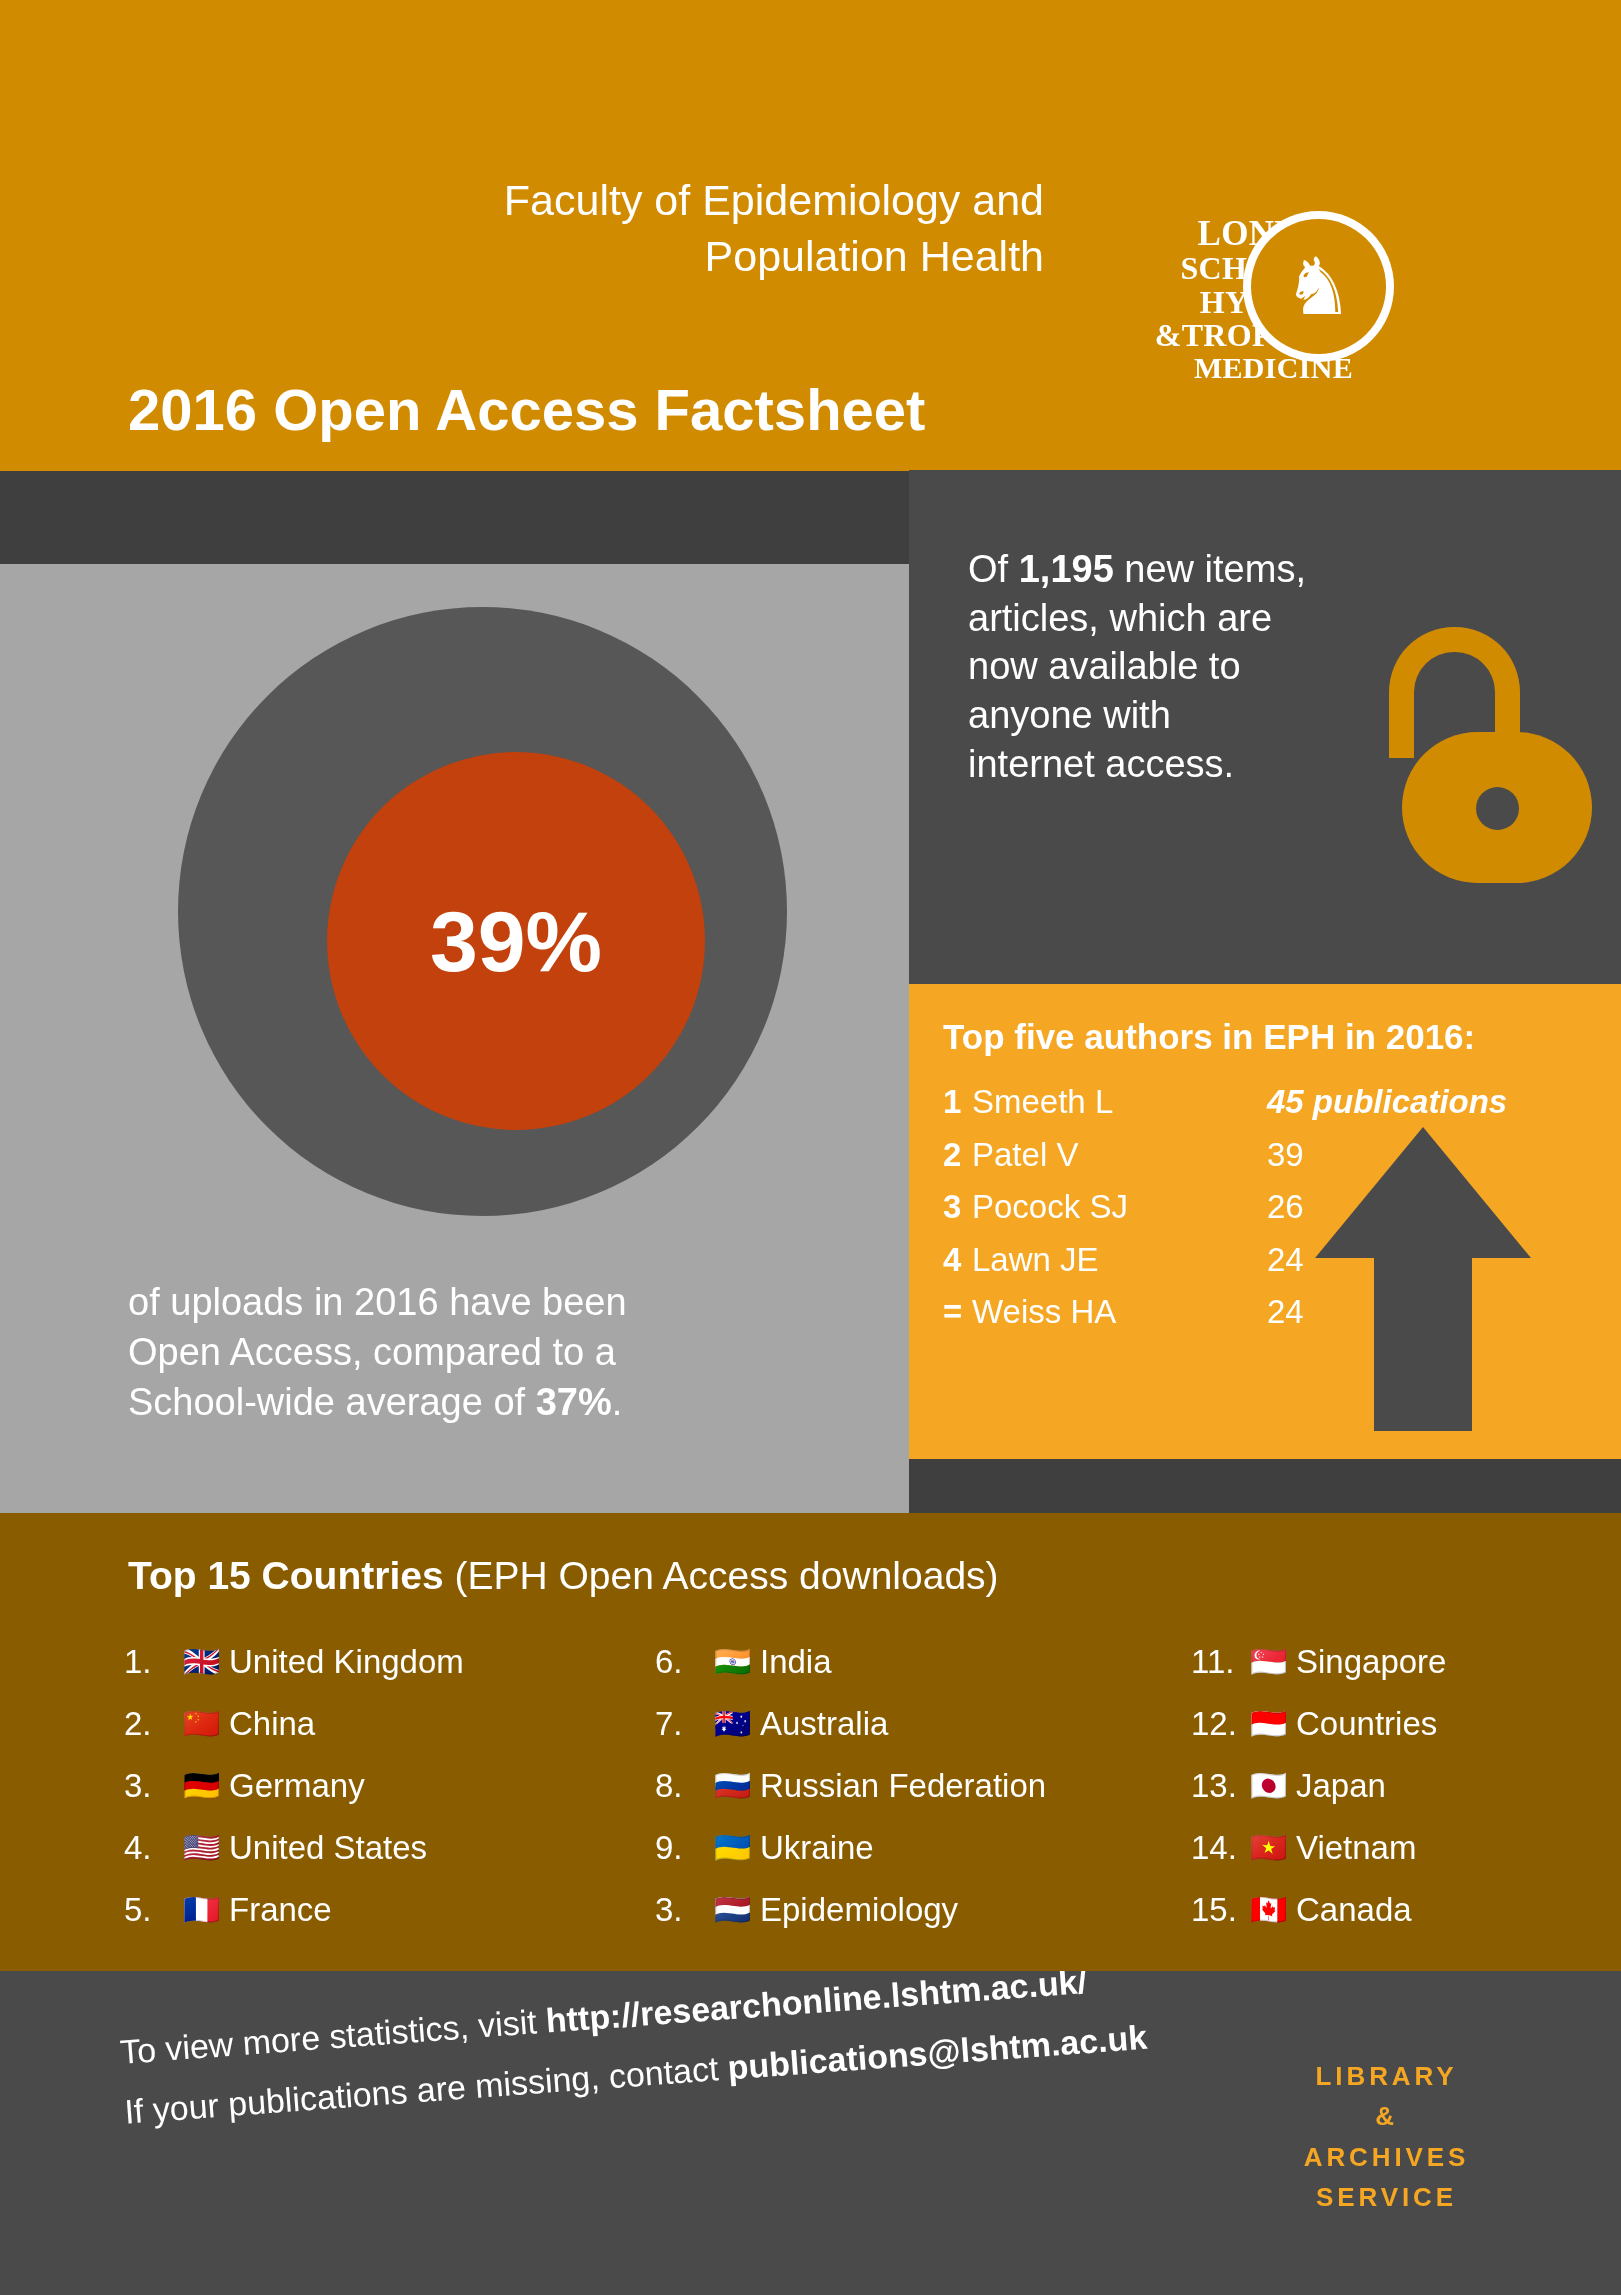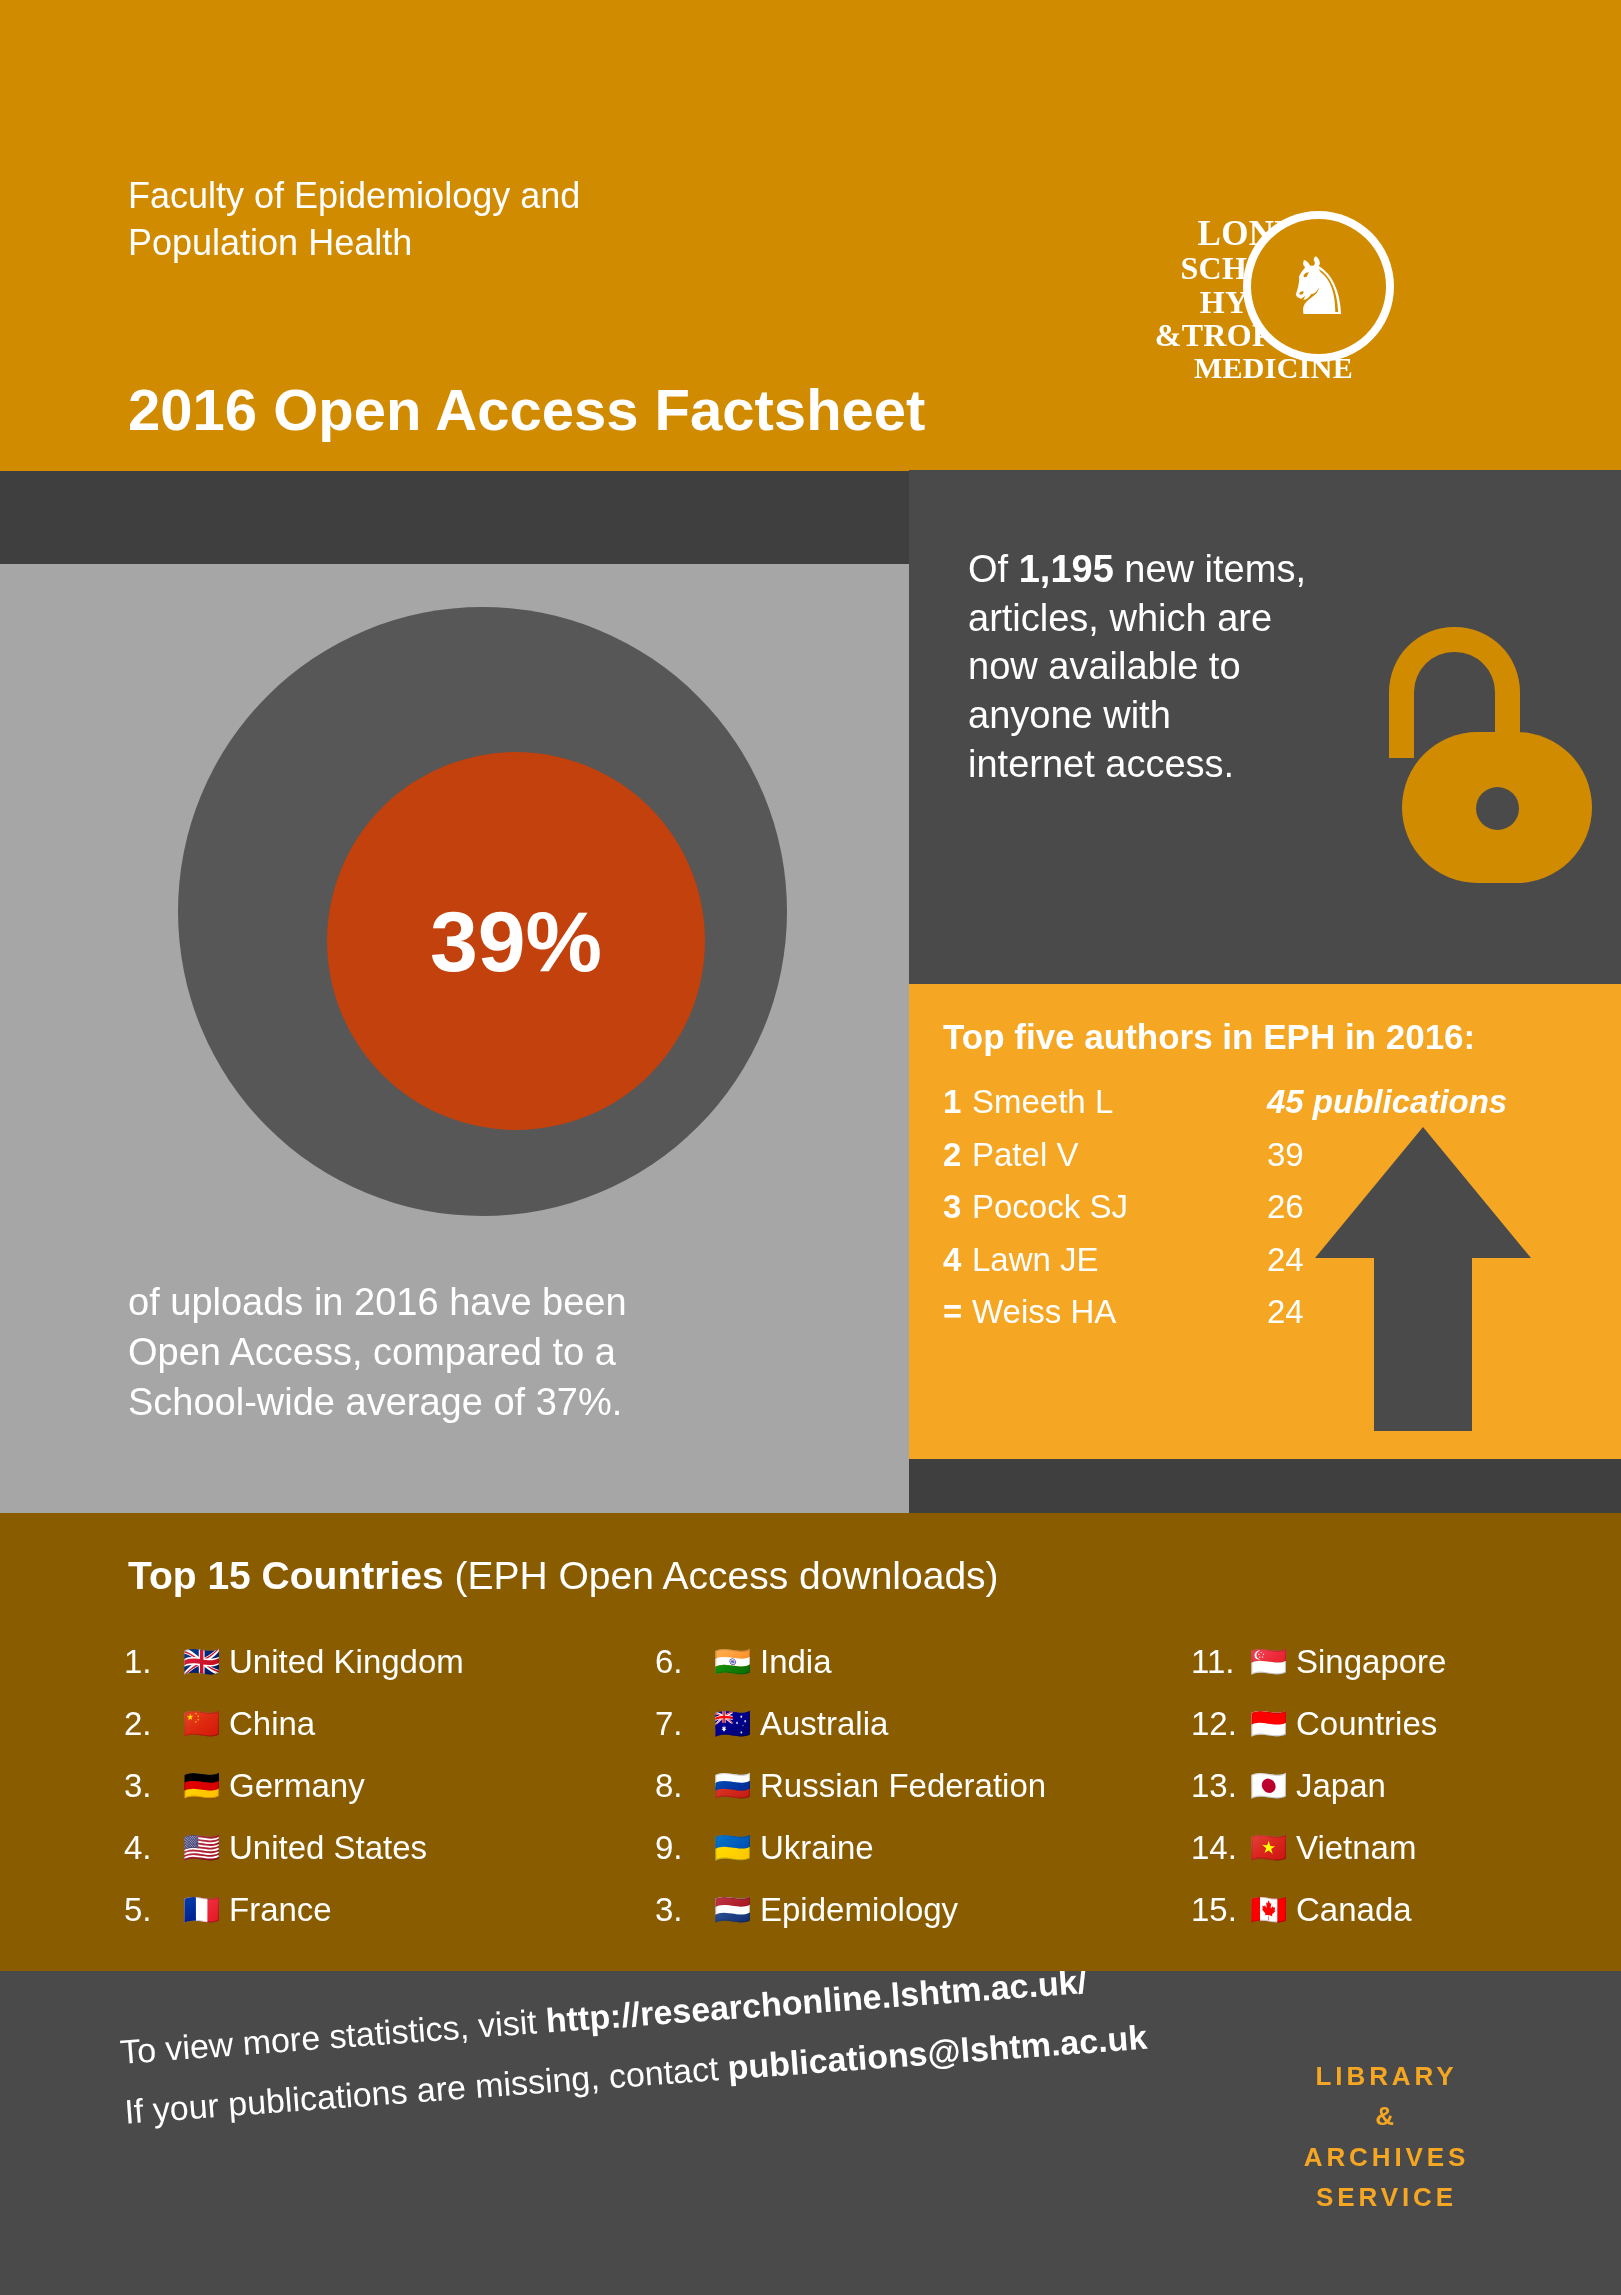--- a/index.html
+++ b/index.html
@@ -22,24 +22,25 @@
     left: 0; top: 0;
     width: 1622px;
     height: 471px;
     background: #d18b00;
     z-index: 2;
   }
   .header-sub {
     position: absolute;
     left: 128px; top: 173px;
     width: 916px;
-    font-size: 36px;
+    font-size: 43px;
     line-height: 1.30;
     font-weight: 400;
     color: #ffffff;
+    text-align: right;
   }
   .header-title {
     position: absolute;
     left: 128px; top: 376px;
     font-size: 58px;
     font-weight: bold;
     color: #ffffff;
     letter-spacing: 0px;
   }
 
@@ -119,21 +120,21 @@
     color: #ffffff;
   }
   .left-caption {
     position: absolute;
     left: 128px; top: 713px;
     width: 655px;
     font-size: 38px;
     line-height: 1.32;
     color: #ffffff;
   }
-  .left-caption b { font-weight: normal; }
+  .left-caption b { font-weight: bold; }
 
   
   .right-dark {
     position: absolute;
     left: 909px; top: 470px;
     width: 713px;
     height: 514px;
     background: #4a4a4a;
     z-index: 2;
     overflow: hidden;

